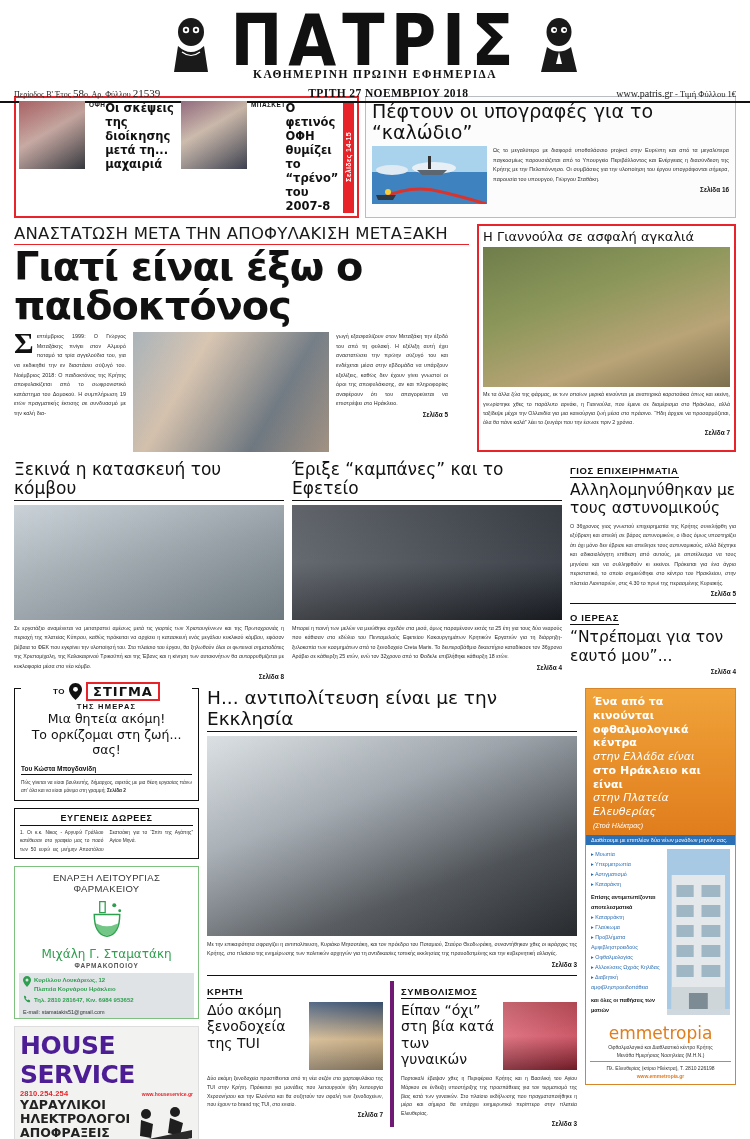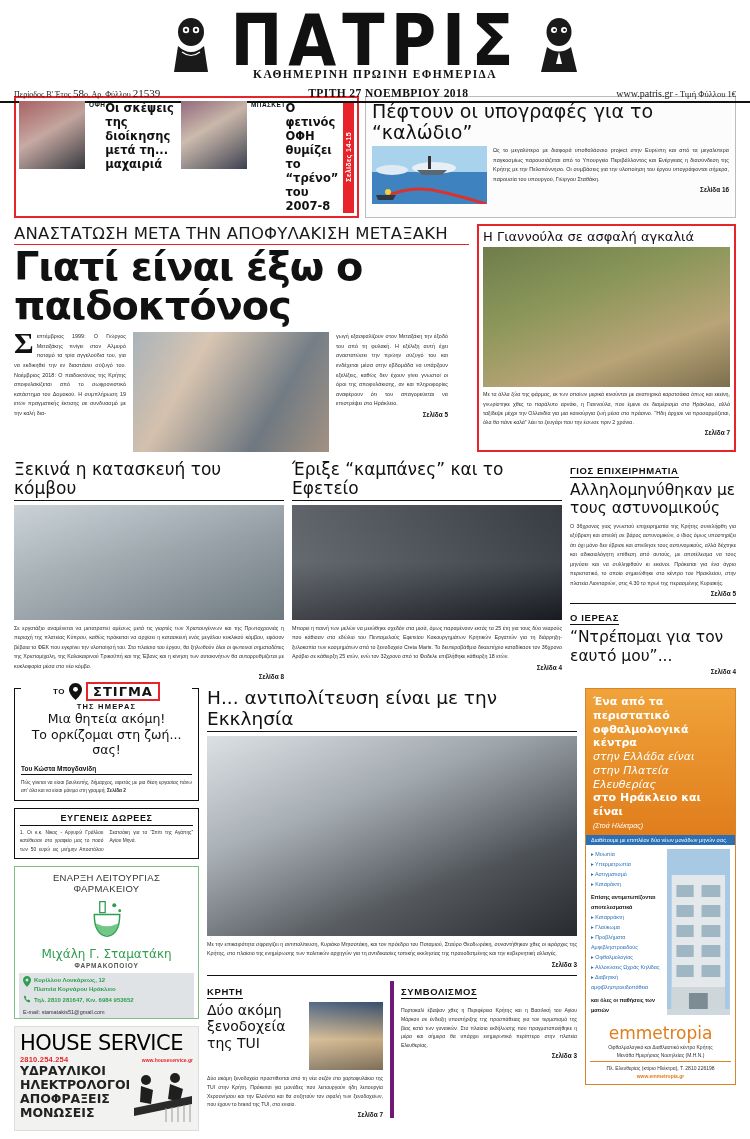--- a/index.html
+++ b/index.html
@@ -130,21 +130,21 @@
 
   .pharm{border:1px solid #7fbf7f;margin-top:7px;text-align:center;padding:5px 4px 0 4px;background:#fff;}
   .pharm-h{font-size:9.5px;letter-spacing:.3px;color:#333;}
   .pharm-name{font-family:"DejaVu Sans", sans-serif;font-size:12px;color:#2e9e4f;font-weight:400;margin-top:3px;}
   .pharm-role{font-size:6.5px;font-weight:700;letter-spacing:.8px;color:#555;margin-top:1px;}
   .pharm-addr{background:#dfe3e6;margin-top:4px;padding:3px 4px;text-align:left;
     font-size:6px;line-height:1.5;color:#2e9e4f;font-weight:700;}
   .pharm-mail{background:#dfe3e6;padding:0 4px 3px 4px;text-align:left;font-size:5.5px;color:#333;}
 
   .house{margin-top:7px;border:1px solid #ddd;background:#f2f2f0;padding:4px 5px;position:relative;overflow:hidden;}
-  .house-t{font-family:"DejaVu Sans", sans-serif;font-weight:400;font-size:21px;color:#000000;letter-spacing:-.5px;}
+  .house-t{font-family:"DejaVu Sans", sans-serif;font-weight:700;font-size:25px;color:#4c1d95;letter-spacing:-.5px;}
   .house-p{font-size:7.5px;font-weight:700;color:#e8242a;letter-spacing:.2px;}
   .house-l{font-family:"DejaVu Sans", sans-serif;font-weight:700;font-size:12.5px;line-height:1.12;color:#222;}
 
   .big-hl{font-family:"DejaVu Sans", sans-serif;font-size:18.5px;line-height:1.1;color:#111;}
   .c-photo{width:100%;height:200px;margin-top:4px;}
   .c-cap{font-size:5.3px;line-height:1.78;text-align:justify;color:#2a2a2a;margin-top:4px;}
 
   .bot3{display:flex;gap:7px;margin-top:7px;border-top:1px solid #111;padding-top:5px;}
   .b3{flex:1;}
   .b3-inner{display:flex;gap:5px;}
@@ -433,34 +433,38 @@
           <span class="kicker">ΚΡΗΤΗ</span>
           <div class="b3-inner">
             <div class="b3-hl hl">Δύο ακόμη ξενοδοχεία της TUI</div>
             <div class="b3-photo photo" style="background:linear-gradient(180deg,#1e3a5f,#d8b98a 55%,#8e7d63);"></div>
           </div>
           <div class="b3-txt">Δύο ακόμη ξενοδοχεία προστίθενται από τη νέα σεζόν στο χαρτοφυλάκιο της TUI στην Κρήτη. Πρόκειται για μονάδες που λειτουργούν ήδη λειτουργία Χερσονήσου και την Ελούντα και θα συζητούν τον σφαλή των ξενοδοχείων, που έχουν το brand της TUI, στο ενιαίο.</div>
           <span class="pageref">Σελίδα 7</span>
         </div>
         <div class="b3" style="border-left:4px solid #701a75;padding-left:7px;">
           <span class="kicker">ΣΥΜΒΟΛΙΣΜΟΣ</span>
+          <div class="b3-inner">
+            <div class="b3-hl hl">Είπαν “όχι” στη βία κατά των γυναικών</div>
+            <div class="b3-photo photo" style="background:linear-gradient(180deg,#b0323f,#e0586a 50%,#7d1f2c);"></div>
+          </div>
           <div class="b3-txt">Πορτοκαλί έβαψαν χθες η Περιφέρεια Κρήτης και η Βασιλική του Αγίου Μάρκου σε ένδειξη υποστήριξης της προσπάθειας για τον τερματισμό της βίας κατά των γυναικών. Στο πλαίσιο εκδήλωσης που πραγματοποιήθηκε η μέρα και σήμερα θα υπάρχει ενημερωτικό περίπτερο στην πλατεία Ελευθερίας.</div>
           <span class="pageref">Σελίδα 3</span>
         </div>
       </div>
     </div>
 
     <div class="rcolumn">
       <div class="eyead">
         <div class="eyead-top">
-          <div class="eyead-l">Ένα από τα περιστατικό</div>
+          <div class="eyead-l">Ένα από τα κινούνται</div>
           <div class="eyead-l">οφθαλμολογικά κέντρα</div>
           <div class="eyead-l it">στην Ελλάδα είναι</div>
+          <div class="eyead-l">στο Ηράκλειο και είναι</div>
           <div class="eyead-l it">στην Πλατεία Ελευθερίας</div>
-          <div class="eyead-l">στο Ηράκλειο και είναι</div>
           <div class="eyead-sub">(Στοά Ηλέκτρας)</div>
         </div>
         <div class="eyead-bar">Διαθέτουμε με επιπλέον δύο νέων μονάδων μηνών σας.</div>
         <div class="eyead-body">
           <div class="eyead-list">
             <div>▸ <span>Μυωπία</span></div>
             <div>▸ <span>Υπερμετρωπία</span></div>
             <div>▸ <span>Αστιγματισμό</span></div>
             <div>▸ <span>Καταράκτη</span></div>
             <div class="sec">Επίσης αντιμετωπίζονται αποτελεσματικά</div>

